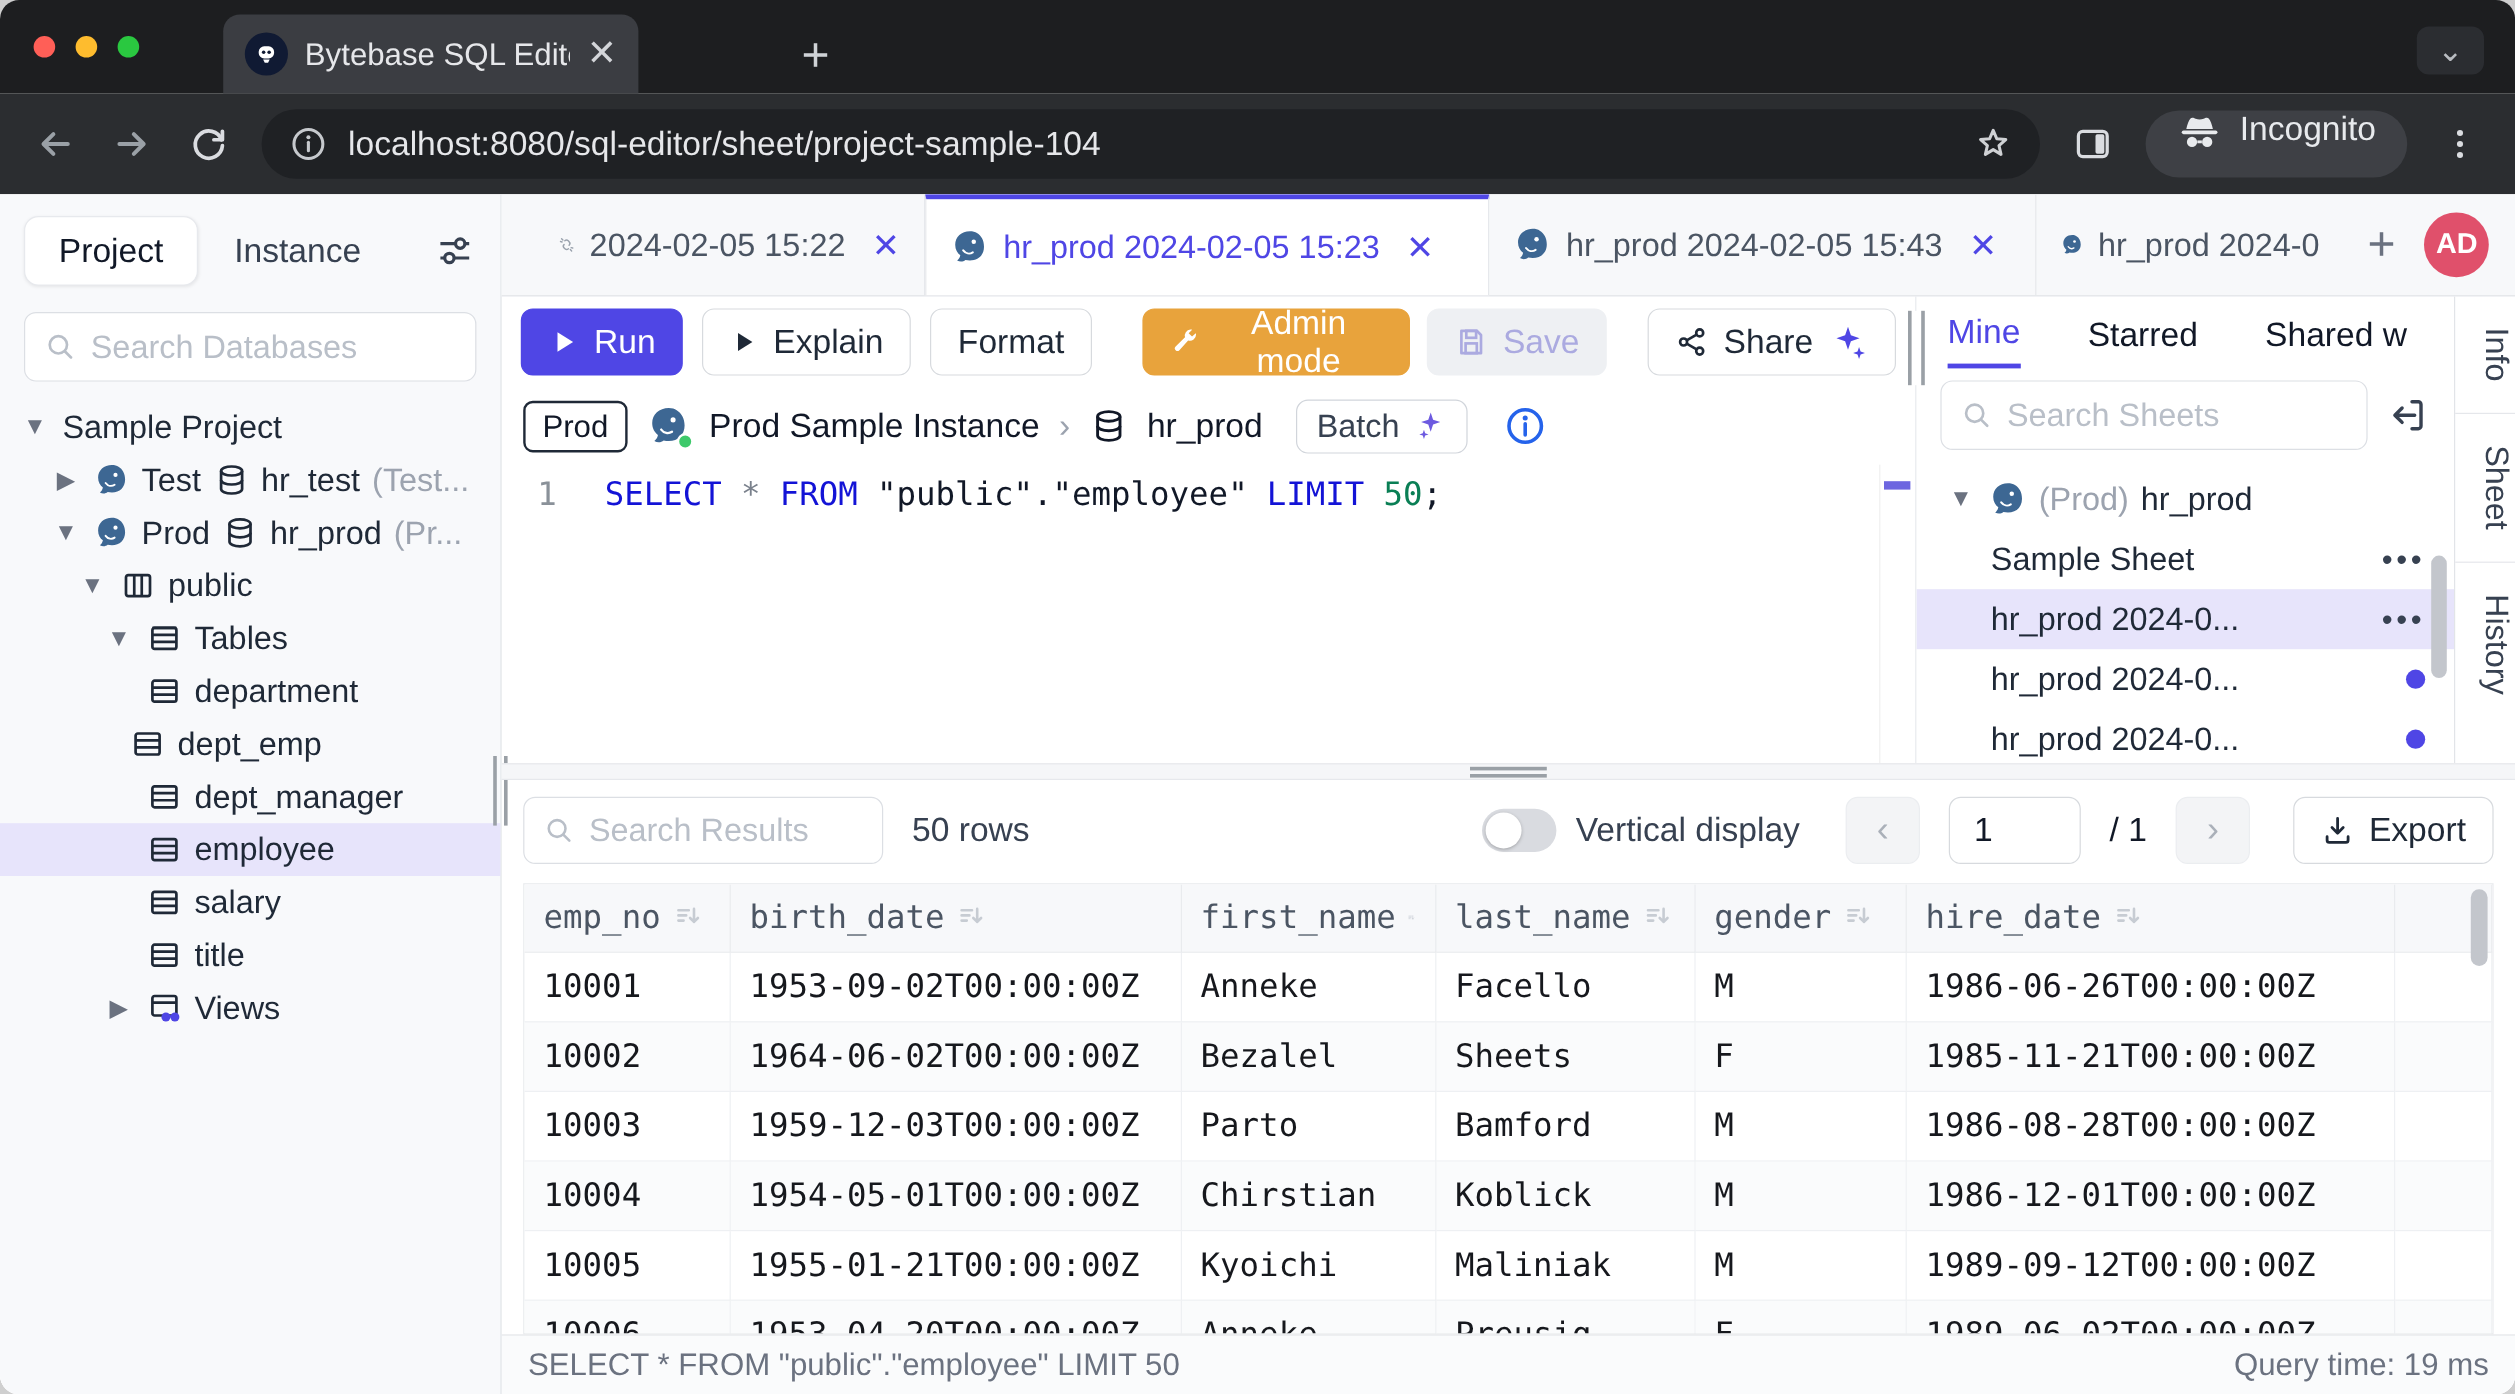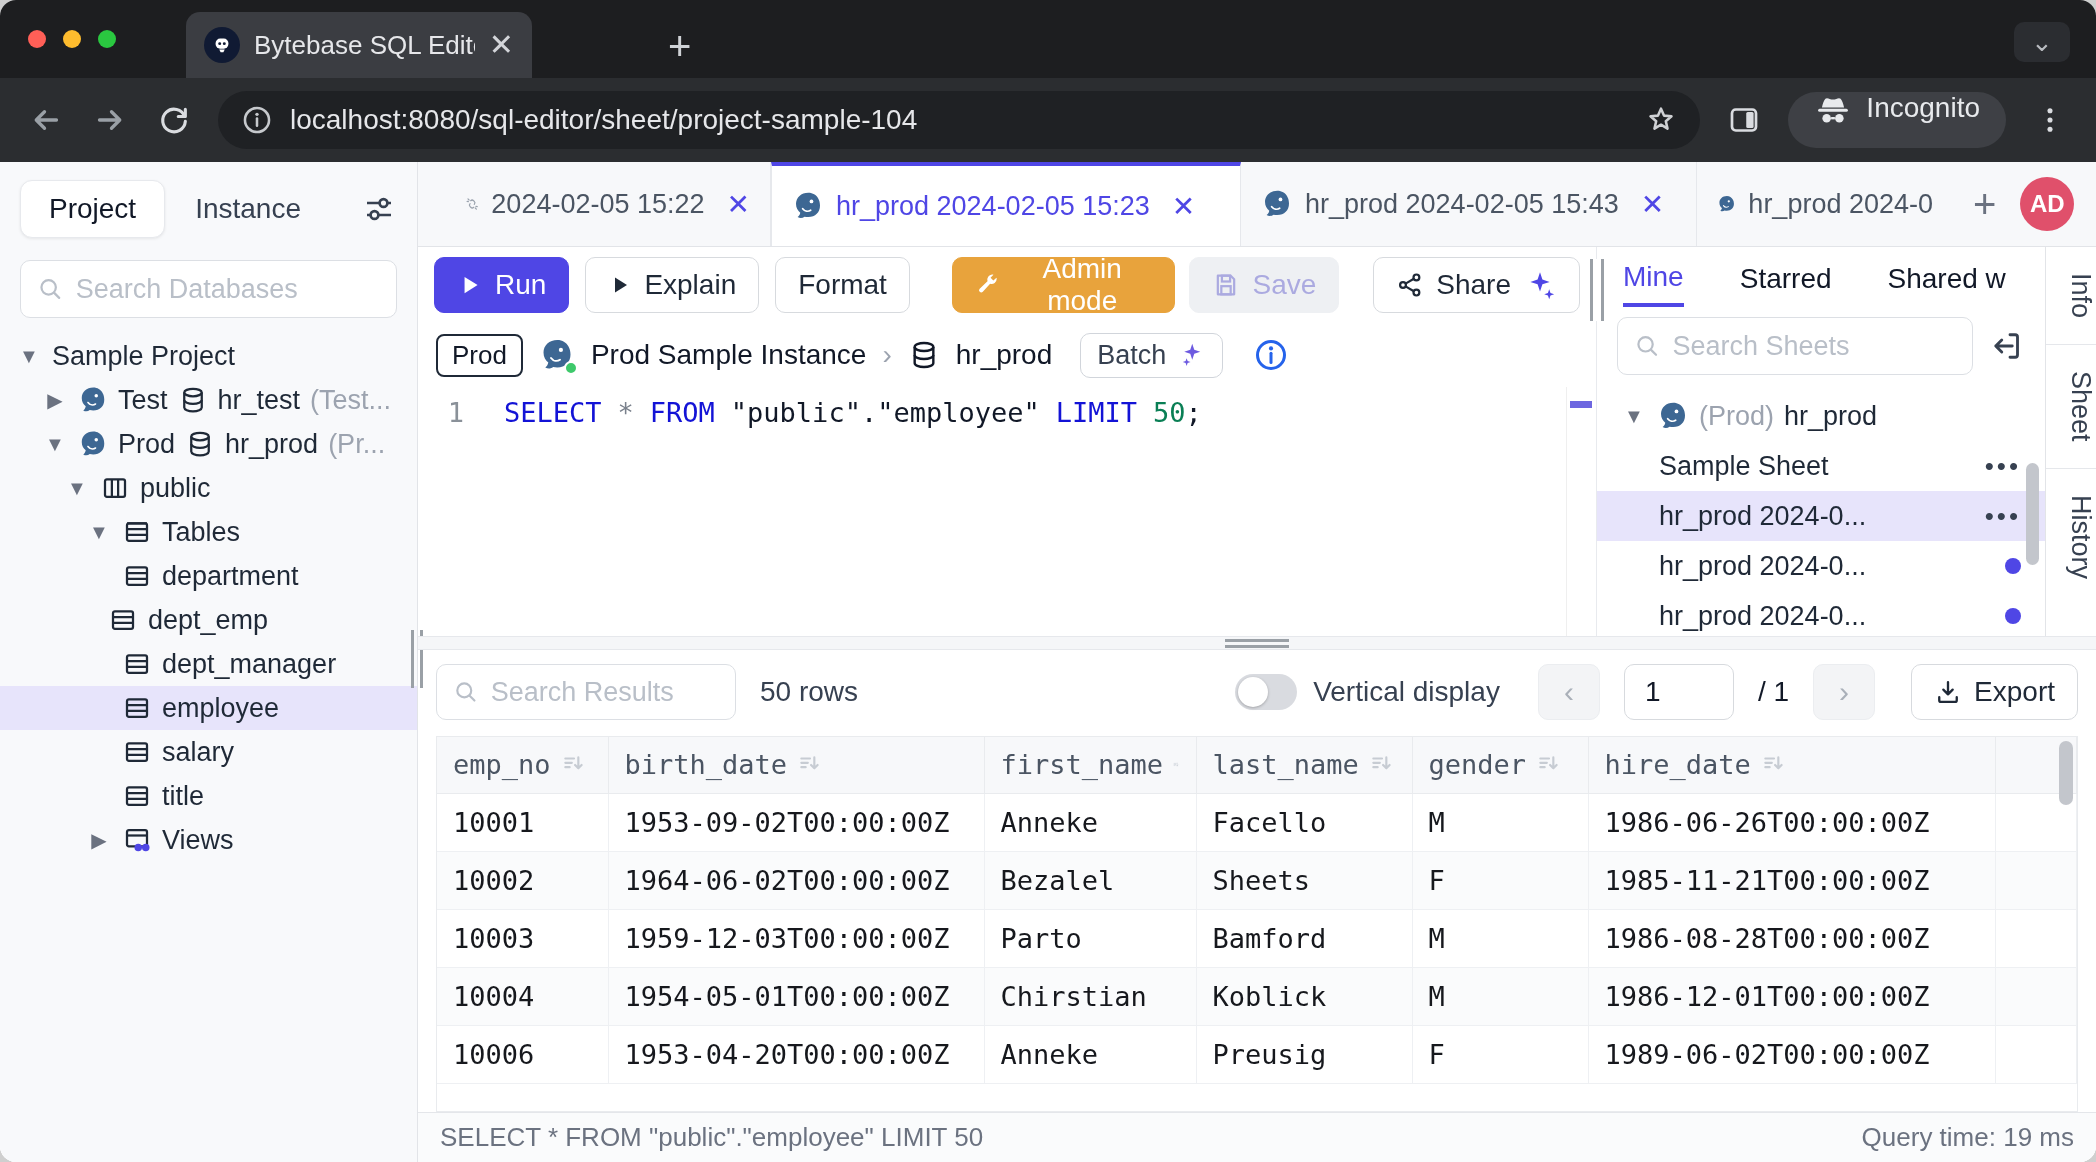--- a/index.html
+++ b/index.html
@@ -670,20 +670,29 @@
               <tr>
                 <td>10004</td>
                   <td>1954-05-01T00:00:00Z</td>
                   <td>Chirstian</td>
                   <td>Koblick</td>
                   <td>M</td>
                   <td>1986-12-01T00:00:00Z</td>
                   <td></td>
               </tr>
               <tr>
+                <td>10005</td>
+                  <td>1955-01-21T00:00:00Z</td>
+                  <td>Kyoichi</td>
+                  <td>Maliniak</td>
+                  <td>M</td>
+                  <td>1989-09-12T00:00:00Z</td>
+                  <td></td>
+              </tr>
+              <tr>
                 <td>10006</td>
                   <td>1953-04-20T00:00:00Z</td>
                   <td>Anneke</td>
                   <td>Preusig</td>
                   <td>F</td>
                   <td>1989-06-02T00:00:00Z</td>
                   <td></td>
               </tr>
             </tbody>
           </table>

